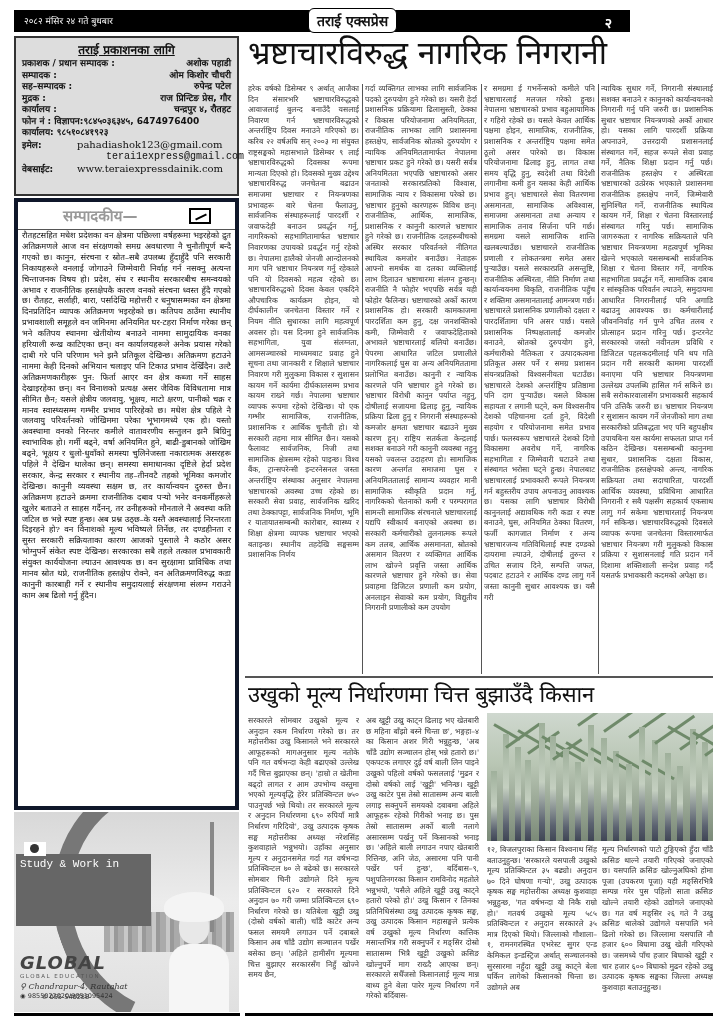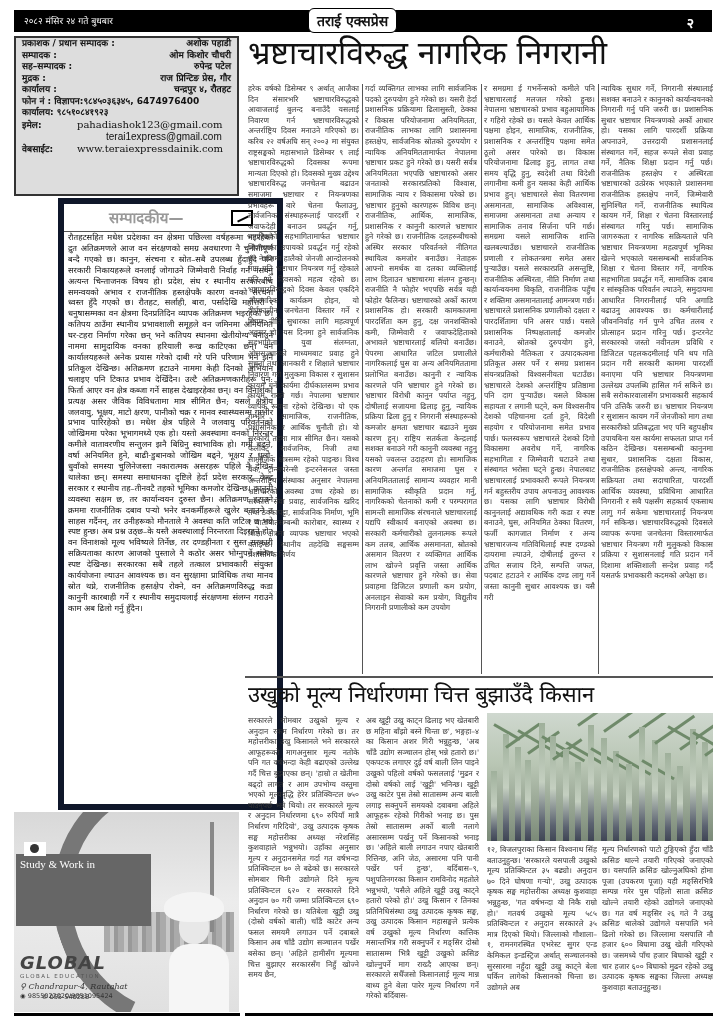--- a/index.html
+++ b/index.html
@@ -1,51 +1,51 @@
 <!DOCTYPE html>
 <html><head>
 <meta charset="utf-8">
 <style>
   * { box-sizing: border-box; margin: 0; padding: 0; }
   html, body { width: 724px; height: 1024px; background: #fff; overflow: hidden; }
   body { font-family: "DejaVu Sans", sans-serif; color: #111; position: relative; }
 
   
-  .topbar { position: absolute; left: 14px; top: 10px; width: 698px; height: 22px; background: #000; }
+  .topbar { position: absolute; left: 14px; top: 10px; width: 616px; height: 22px; background: #000; }
   .topbar .date { position: absolute; left: 10px; top: 4px; color: #fff; font-size: 9px; }
   .topbar .pageno { position: absolute; right: 18px; top: 3px; color: #fff; font-size: 14px; font-weight: bold; }
   .masthead { position: absolute; left: 308px; top: 8px; height: 25px; padding: 2px 8px; background: #fff; border: 1px solid #000; border-radius: 6px; font-size: 14px; font-weight: bold; white-space: nowrap; }
 
   
   .infobox { position: absolute; left: 14px; top: 36px; width: 225px; height: 160px; background: #ddd; border: 2px solid #333; }
   .infobox .title { text-align: center; font-size: 12px; font-weight: bold; padding-top: 3px; text-decoration: underline; }
   .inforow { display: flex; justify-content: space-between; font-size: 9px; font-weight: bold; padding: 0 6px; line-height: 11.5px; }
   .inforow .k { white-space: nowrap; text-align: center; }
   .inforow .v { white-space: nowrap; text-align: left; }
   .infoline { font-size: 9px; font-weight: bold; padding: 0 6px; line-height: 11.5px; white-space: nowrap; }
   .mailrow { display: flex; font-size: 9px; padding: 0 6px; line-height: 12px; }
   .mailrow .k { font-weight: bold; width: 55px; }
   .mailrow .v { font-family: "DejaVu Serif", serif; font-size: 10px; }
-  .mailrow2 { padding-left: 90px; font-family: Liberation Sans, sans-serif; font-size: 10px; line-height: 12px; }
+  .mailrow2 { padding-left: 90px; font-family: Liberation Mono, monospace; font-size: 10px; line-height: 12px; }
 
-  .editorial { position: absolute; left: 14px; top: 198px; width: 225px; height: 612px; border: 6px solid #0f172a; margin-left: 44px; }
+  .editorial { position: absolute; left: 14px; top: 198px; width: 225px; height: 612px; border: 4px solid #0f172a; }
   .editorial .label { height: 28px; border-bottom: 1px solid #555; position: relative; }
   .editorial .label span { position: absolute; left: 45px; top: 3px; font-size: 15px; color: #999; font-weight: bold; }
   .pen-icon { position: absolute; right: 24px; top: 6px; width: 22px; height: 16px; border: 2px solid #000; background: #fff; }
   .pen-icon::after { content: ""; position: absolute; left: 4px; top: 6px; width: 12px; height: 2px; background: #000; transform: rotate(-25deg); }
   .ed-headline { font-size: 19px; font-weight: bold; text-align: center; padding: 2px 2px; letter-spacing: -0.5px; line-height: 26px; }
   .ed-body { font-family: "DejaVu Serif", serif; font-size: 8.2px; line-height: 10.9px; padding: 0 4px; text-align: justify; }
 
   
   .ad { position: absolute; left: 14px; top: 812px; width: 225px; height: 200px; background: linear-gradient(180deg,#d8d8d8 0%,#ececec 45%,#e0e0e0 100%); overflow: hidden; }
   .ad .arc { position: absolute; left: 40px; top: -40px; width: 240px; height: 260px; border: 18px solid #777; border-radius: 50%; border-right-color: transparent; border-bottom-color: transparent; transform: rotate(-20deg); }
   .ad .flag { position: absolute; left: 10px; top: 30px; width: 22px; height: 14px; background: #fff; }
   .ad .flag::after { content: ""; position: absolute; left: 6px; top: 2px; width: 9px; height: 9px; border-radius: 50%; background: #333; }
   .ad .panel { position: absolute; left: 2px; top: 42px; width: 135px; height: 72px; background: #666; }
-  .ad .study { position: absolute; left: 6px; top: 46px; color: #fff; font-family: Liberation Serif, serif; font-size: 11px; }
+  .ad .study { position: absolute; left: 6px; top: 46px; color: #fff; font-family: Liberation Mono, monospace; font-size: 11px; }
   .ad .japan { position: absolute; left: 6px; top: 62px; color: #fff; font-family: "DejaVu Serif", serif; font-weight: bold; font-size: 34px; letter-spacing: 1px; }
   .ad .tower { position: absolute; left: 196px; top: 10px; width: 4px; height: 110px; background: #888; }
   .ad .city { position: absolute; left: 90px; top: 100px; width: 130px; height: 40px; background: repeating-linear-gradient(90deg,#aaa 0 6px,#c8c8c8 6px 10px,#999 10px 14px); }
   .ad .person { position: absolute; left: 150px; top: 80px; width: 70px; height: 120px; }
   .ad .hat { position: absolute; left: 0; top: 0; width: 60px; height: 30px; border-radius: 50% 50% 40% 40%; background: #f4f4f4; }
   .ad .face { position: absolute; left: 15px; top: 18px; width: 30px; height: 34px; border-radius: 45%; background: #e8e8e8; }
   .ad .body { position: absolute; left: 5px; top: 52px; width: 60px; height: 70px; border-radius: 20px 20px 0 0; background: #f6f6f6; }
   .ad .aston { position: absolute; left: 6px; top: 140px; font-size: 18px; font-weight: bold; color: #444; letter-spacing: 1px; font-style: italic; }
   .ad .global { position: absolute; left: 6px; top: 161px; font-size: 5.5px; color: #555; letter-spacing: 1.5px; }
   .ad .addr { position: absolute; left: 6px; top: 170px; font-family: "DejaVu Serif", serif; font-style: italic; font-size: 8px; color: #333; }
@@ -69,20 +69,21 @@
 </head>
 <body>
 
 <div class="topbar">
   <span class="date">२०८२ मंसिर २४ गते बुधबार</span>
   <span class="pageno">२</span>
 </div>
 <div class="masthead">तराई एक्सप्रेस</div>
 
 <div class="infobox">
+  <div class="title">तराई प्रकाशनका लागि</div>
   <div class="inforow">
       <span class="k">प्रकाशक / प्रधान सम्पादक :</span>
       <span class="v">अशोक पहाडी</span>
     </div>
   <div class="inforow">
       <span class="k">सम्पादक          :</span>
       <span class="v">ओम किशोर चौधरी</span>
     </div>
   <div class="inforow">
       <span class="k">सह–सम्पादक :</span>

